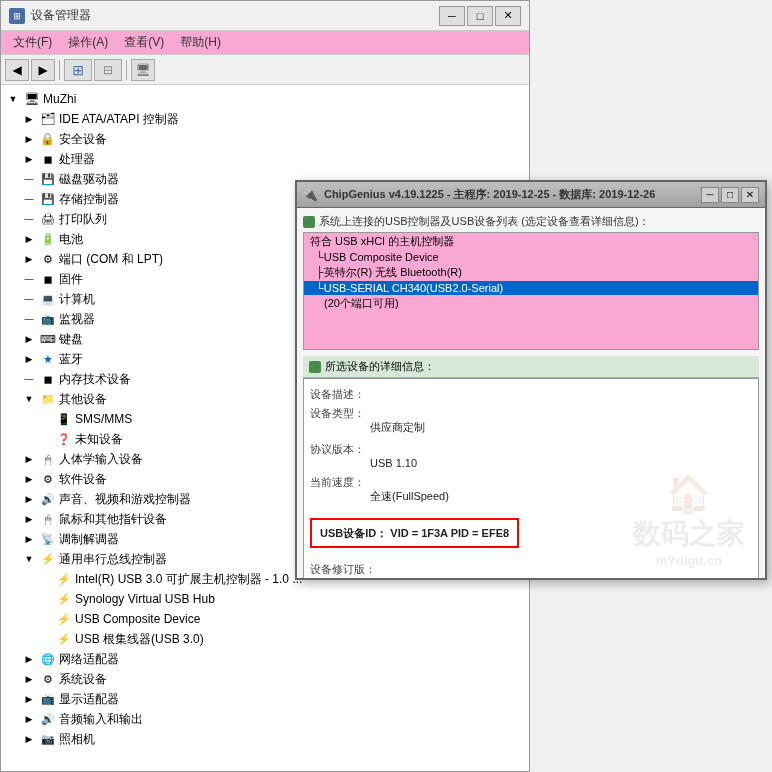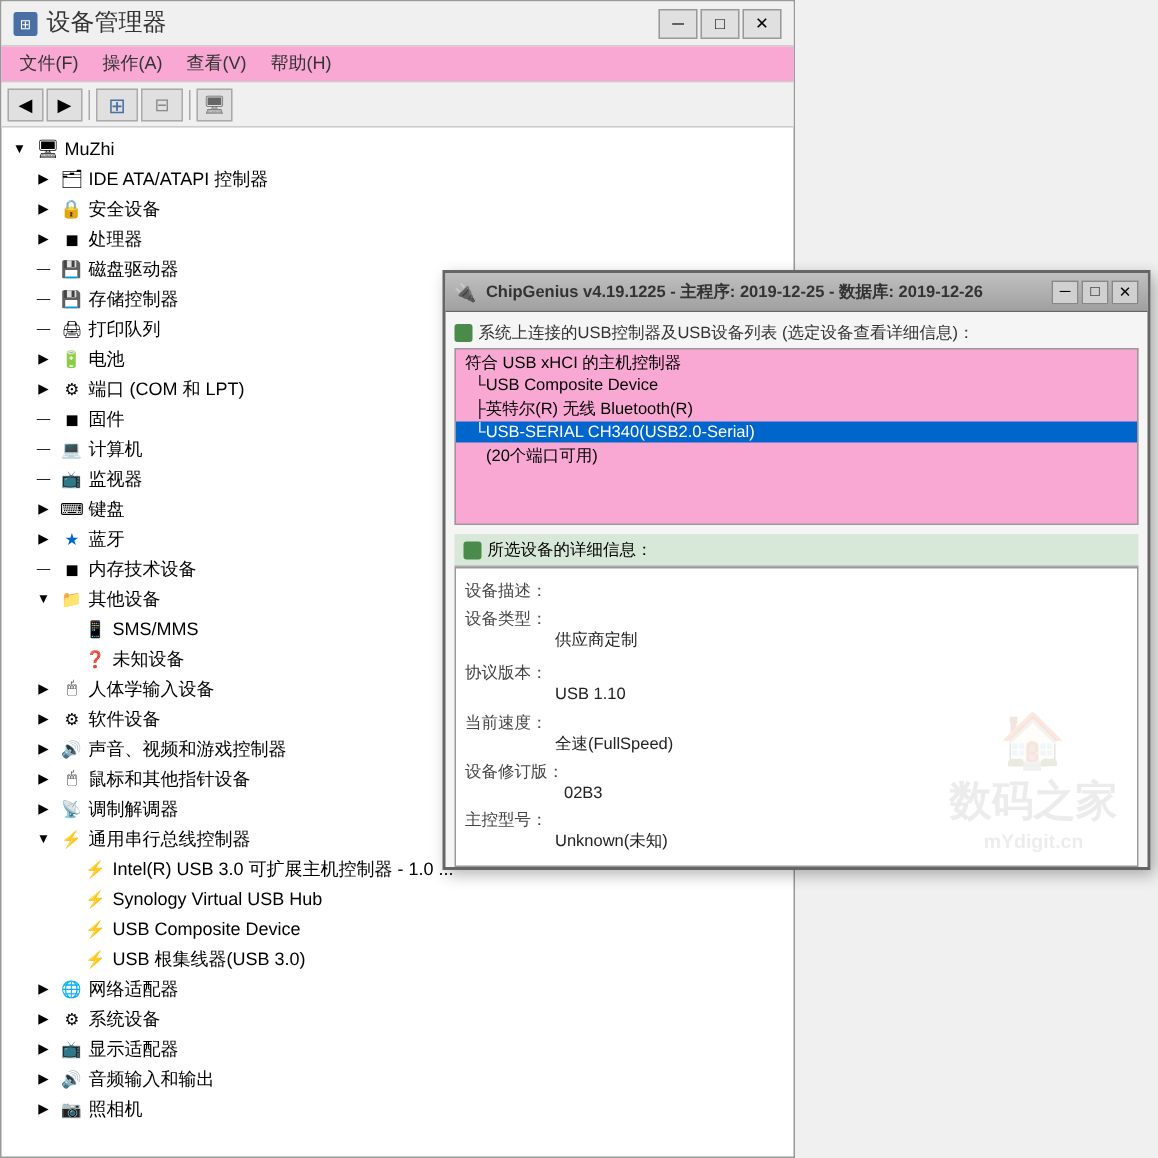--- a/index.html
+++ b/index.html
@@ -41,21 +41,21 @@
 
     .title-icon {
       width: 16px; height: 16px;
       background: #4a6fa5;
       border-radius: 2px;
       display: flex; align-items: center; justify-content: center;
       color: white; font-size: 9px;
     }
 
     .title-text {
-      font-size: 16px;
+      font-size: 12px;
       color: #333;
     }
 
     .title-bar-buttons {
       display: flex; gap: 2px;
     }
 
     .tb-btn {
       width: 26px; height: 20px;
       background: #e0e0e0;
@@ -624,20 +624,26 @@
             <span class="detail-label">协议版本：</span>
             <span class="detail-value">USB 1.10</span>
           </div>
 
           <div class="detail-row">
             <span class="detail-label">当前速度：</span>
             <span class="detail-value">全速(FullSpeed)</span>
           </div>
 
 
+          <div style="margin: 6px 0;">
+            <span class="vid-pid-box">
+              <span>USB设备ID：</span>
+              <span>VID = 1F3A  PID = EFE8</span>
+            </span>
+          </div>
 
           <div class="detail-row">
             <span class="detail-label">设备修订版：</span>
             <span class="detail-value">02B3</span>
           </div>
 
           <div class="detail-row">
             <span class="detail-label">主控型号：</span>
             <span class="detail-value">Unknown(未知)</span>
           </div>

